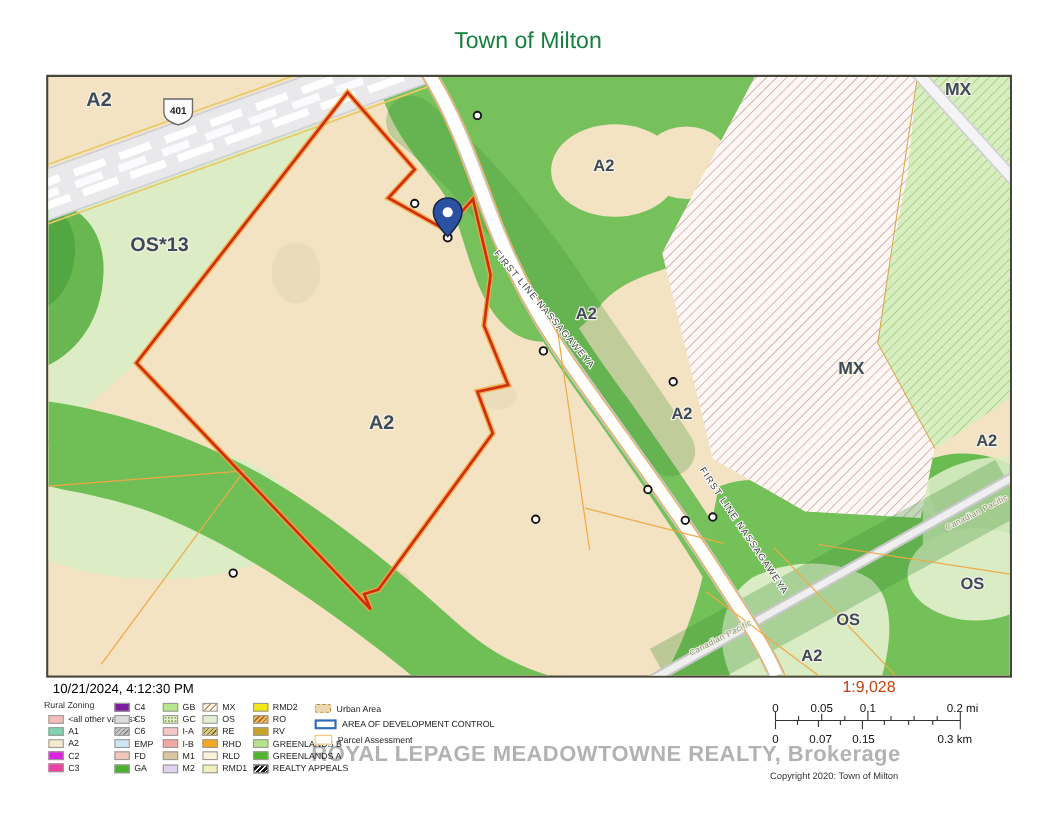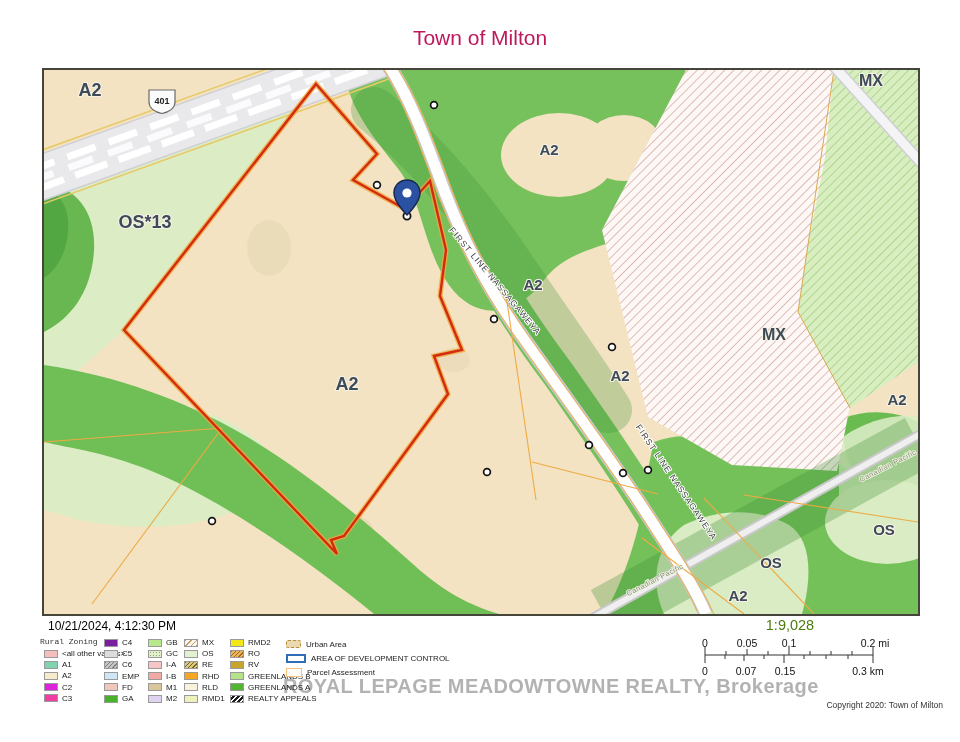--- a/index.html
+++ b/index.html
@@ -1,34 +1,34 @@
 <!DOCTYPE html>
 <html><head>
 <meta charset="utf-8">
 <style>
   html,body{margin:0;padding:0;background:#fff;}
   body{width:960px;height:742px;position:relative;font-family:"Liberation Sans",sans-serif;overflow:hidden;}
   .abs{position:absolute;}
   
-  #title{left:0;top:26px;width:960px;text-align:center;font-size:21px;font-weight:500;color:#be185d;}
+  #title{left:0;top:26px;width:960px;text-align:center;font-size:21px;font-weight:500;color:#15803d;}
   
   #map-frame{left:42px;top:68px;width:874px;height:544px;border:2px solid #45453c;box-sizing:content-box;background:#f3e3c3;}
   #map-frame svg{display:block;}
   .zlbl{font-family:"Liberation Sans",sans-serif;font-weight:700;fill:#3d4a57;text-anchor:middle;paint-order:stroke;stroke:#f6f2e6;stroke-width:2.2px;stroke-linejoin:round;}
   .rlbl{font-family:"Liberation Sans",sans-serif;font-size:8.5px;fill:#3f3f3f;letter-spacing:1.1px;text-anchor:middle;paint-order:stroke;stroke:#ffffff;stroke-width:2px;stroke-linejoin:round;}
   .clbl{font-family:"Liberation Sans",sans-serif;font-size:7.5px;fill:#8b8f74;letter-spacing:.4px;text-anchor:middle;paint-order:stroke;stroke:#eef3e2;stroke-width:1.6px;}
   .pt{fill:#ffffff;stroke:#141414;stroke-width:1.7;}
   
   #datetime{left:48px;top:619px;font-size:12px;color:#000;}
-  #ratio{left:700px;top:617px;width:180px;text-align:center;font-size:14.5px;color:#4d7c0f;}
+  #ratio{left:700px;top:617px;width:180px;text-align:center;font-size:14.5px;color:#c2410c;}
   #watermark{left:283px;top:675px;font-size:20px;font-weight:700;color:rgba(145,145,145,.7);letter-spacing:.4px;white-space:nowrap;}
   #attrib{left:700px;top:674px;width:246px;font-size:8.5px;line-height:10.5px;color:#3a3a3a;text-align:justify;word-spacing:1.5px;}
-  #copyright{left:700px;top:700px;width:243px;text-align:right;font-size:8.5px;color:#333;}
-  
-  #legend-title{left:40px;top:637px;font-size:8px;color:#333;font-family:Liberation Mono, monospace;}
+  #copyright{left:700px;top:700px;width:243px;text-align:left;font-size:8.5px;color:#333;}
+  
+  #legend-title{left:40px;top:637px;font-size:8px;color:#333;}
   .lcol{position:absolute;}
   .lrow{height:11.2px;display:flex;align-items:center;gap:4px;}
   .lrow6{height:14px;display:flex;align-items:center;gap:5px;}
   .sw{width:14px;height:8px;border:1px solid #9a9a9a;display:inline-block;flex:none;background:#fff;box-sizing:border-box;}
   .ll{font-size:8px;color:#222;white-space:nowrap;}
   .pat-diag-gray{background-image:repeating-linear-gradient(135deg,#7e7e7e 0 1px,transparent 1px 3px);}
   .pat-dots-green{background-image:radial-gradient(#84a658 .8px,transparent .9px);background-size:3px 3px;}
   .pat-diag-tan{background-image:repeating-linear-gradient(135deg,#c59a66 0 1px,transparent 1px 4px);}
   .pat-diag-olive{background-image:repeating-linear-gradient(135deg,#756414 0 1px,transparent 1px 3px);}
   .pat-diag-orange{background-image:repeating-linear-gradient(135deg,#a86a1e 0 1px,transparent 1px 3px);}

